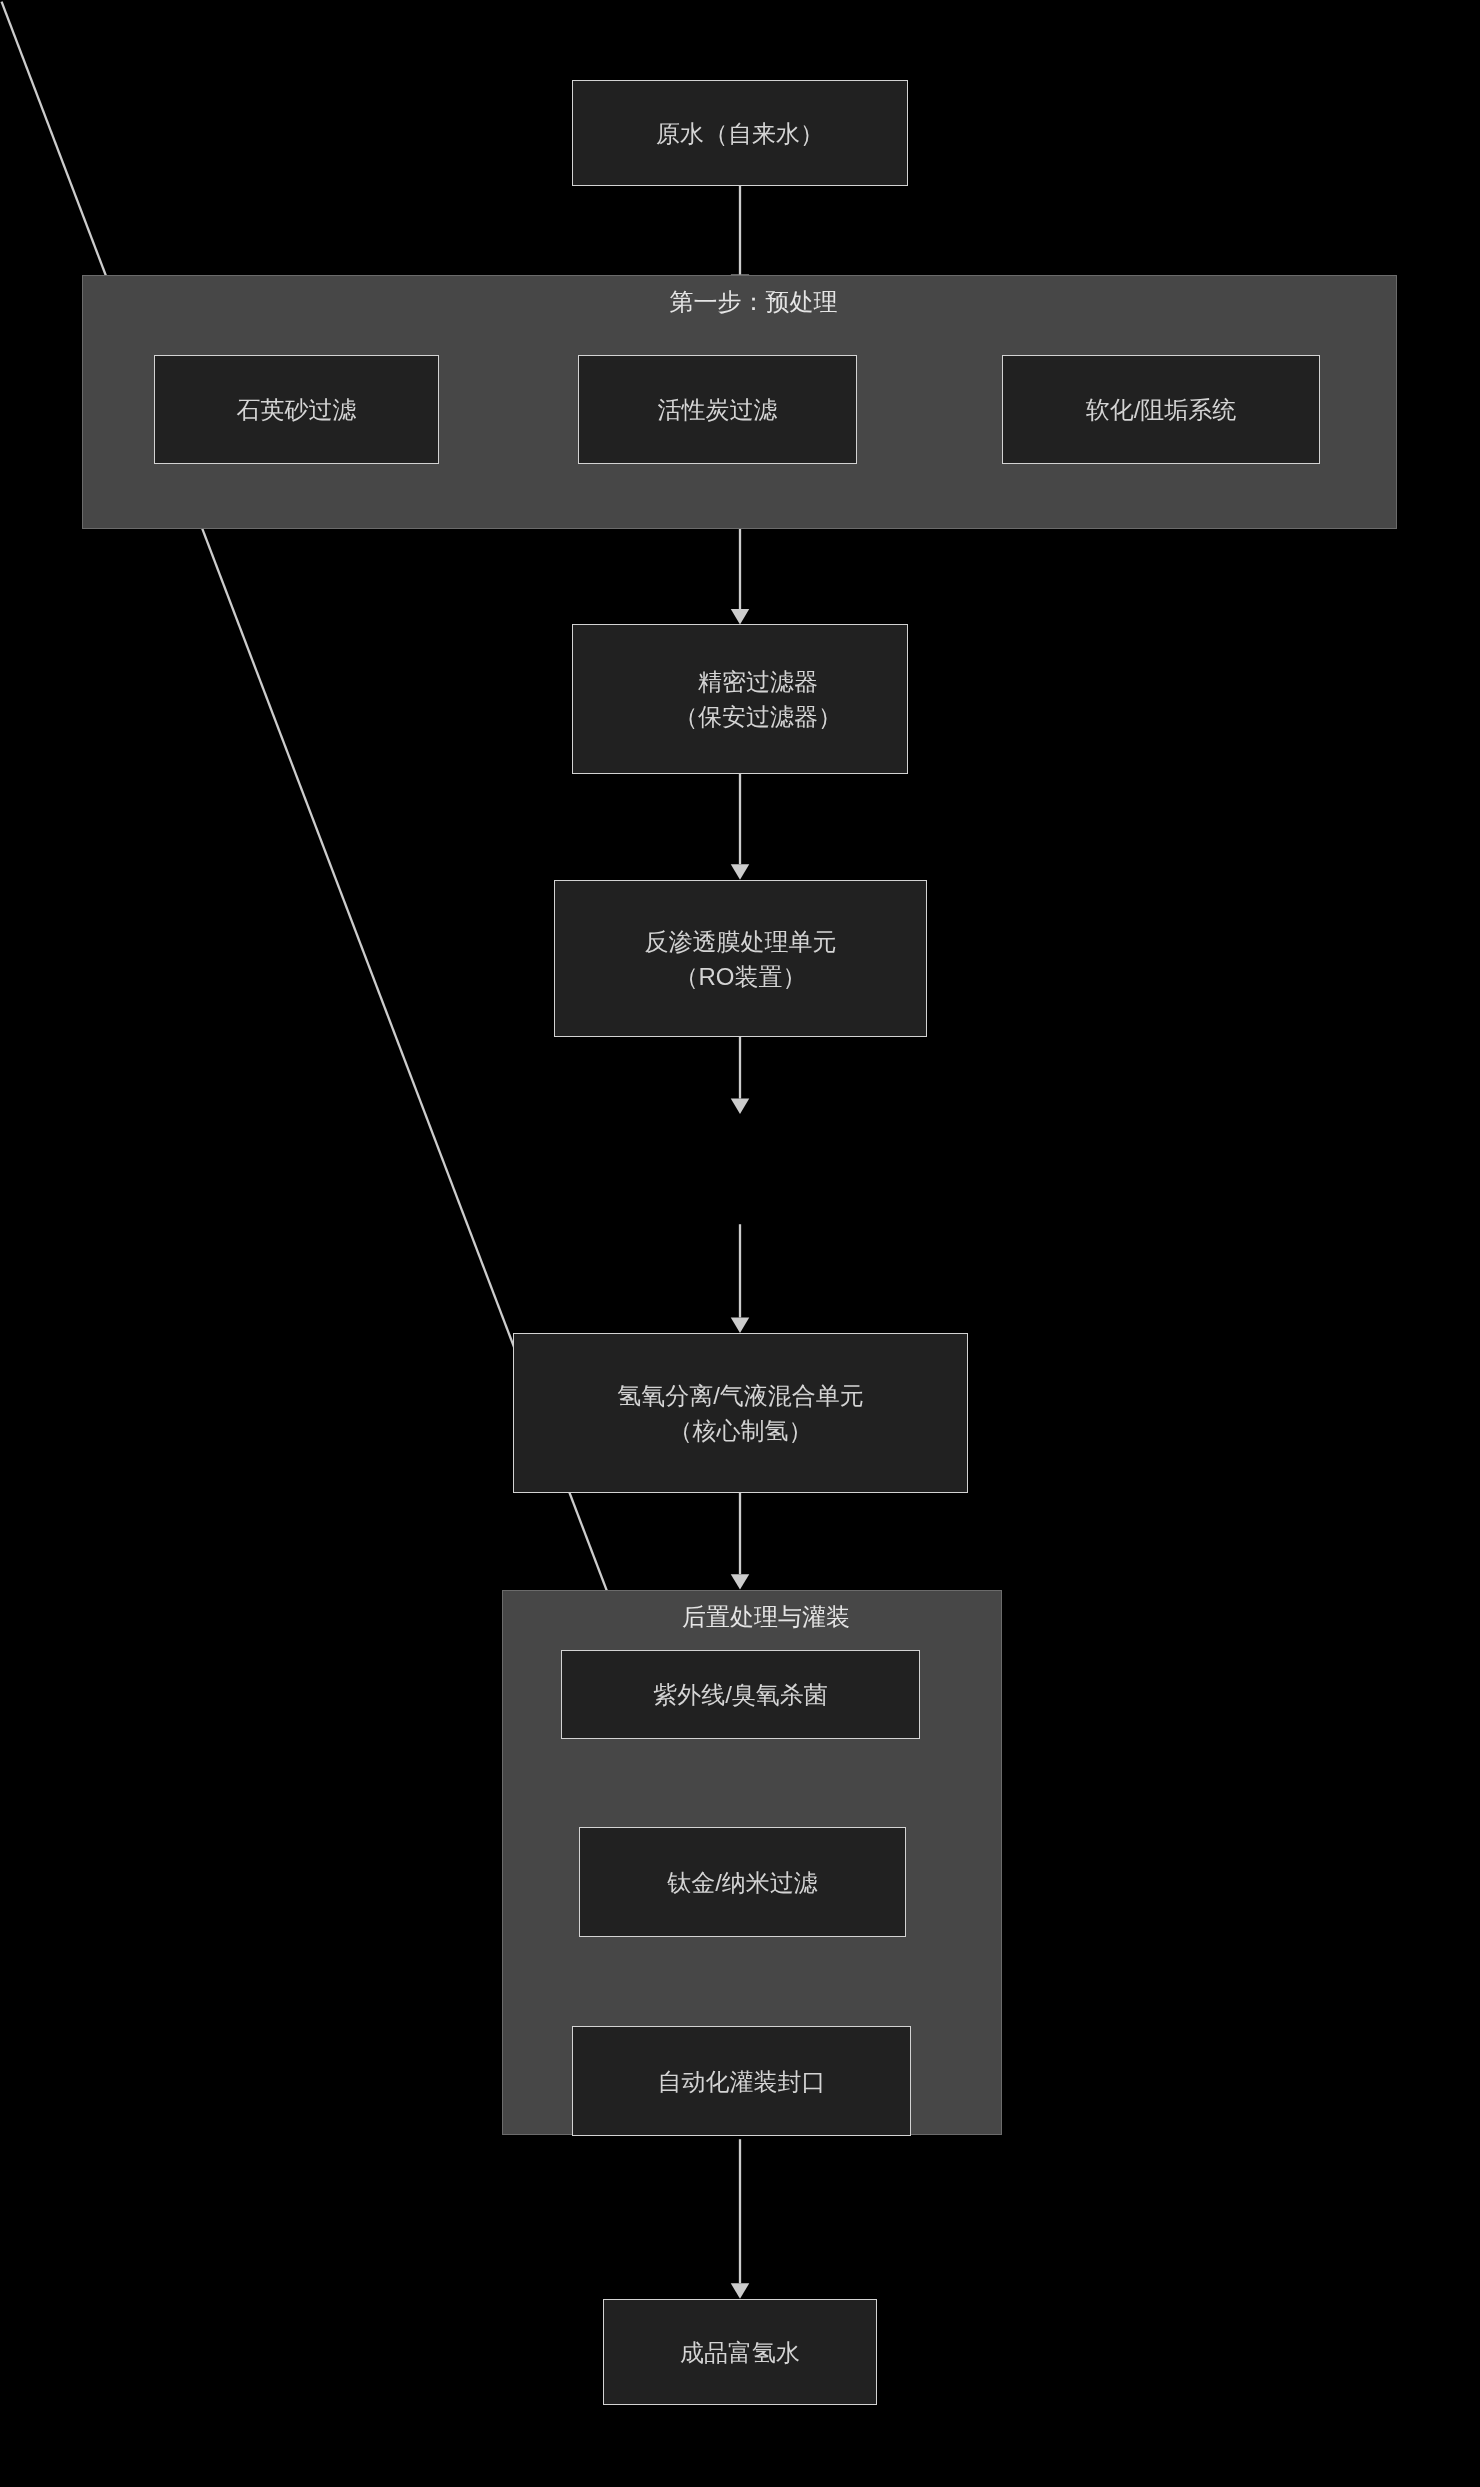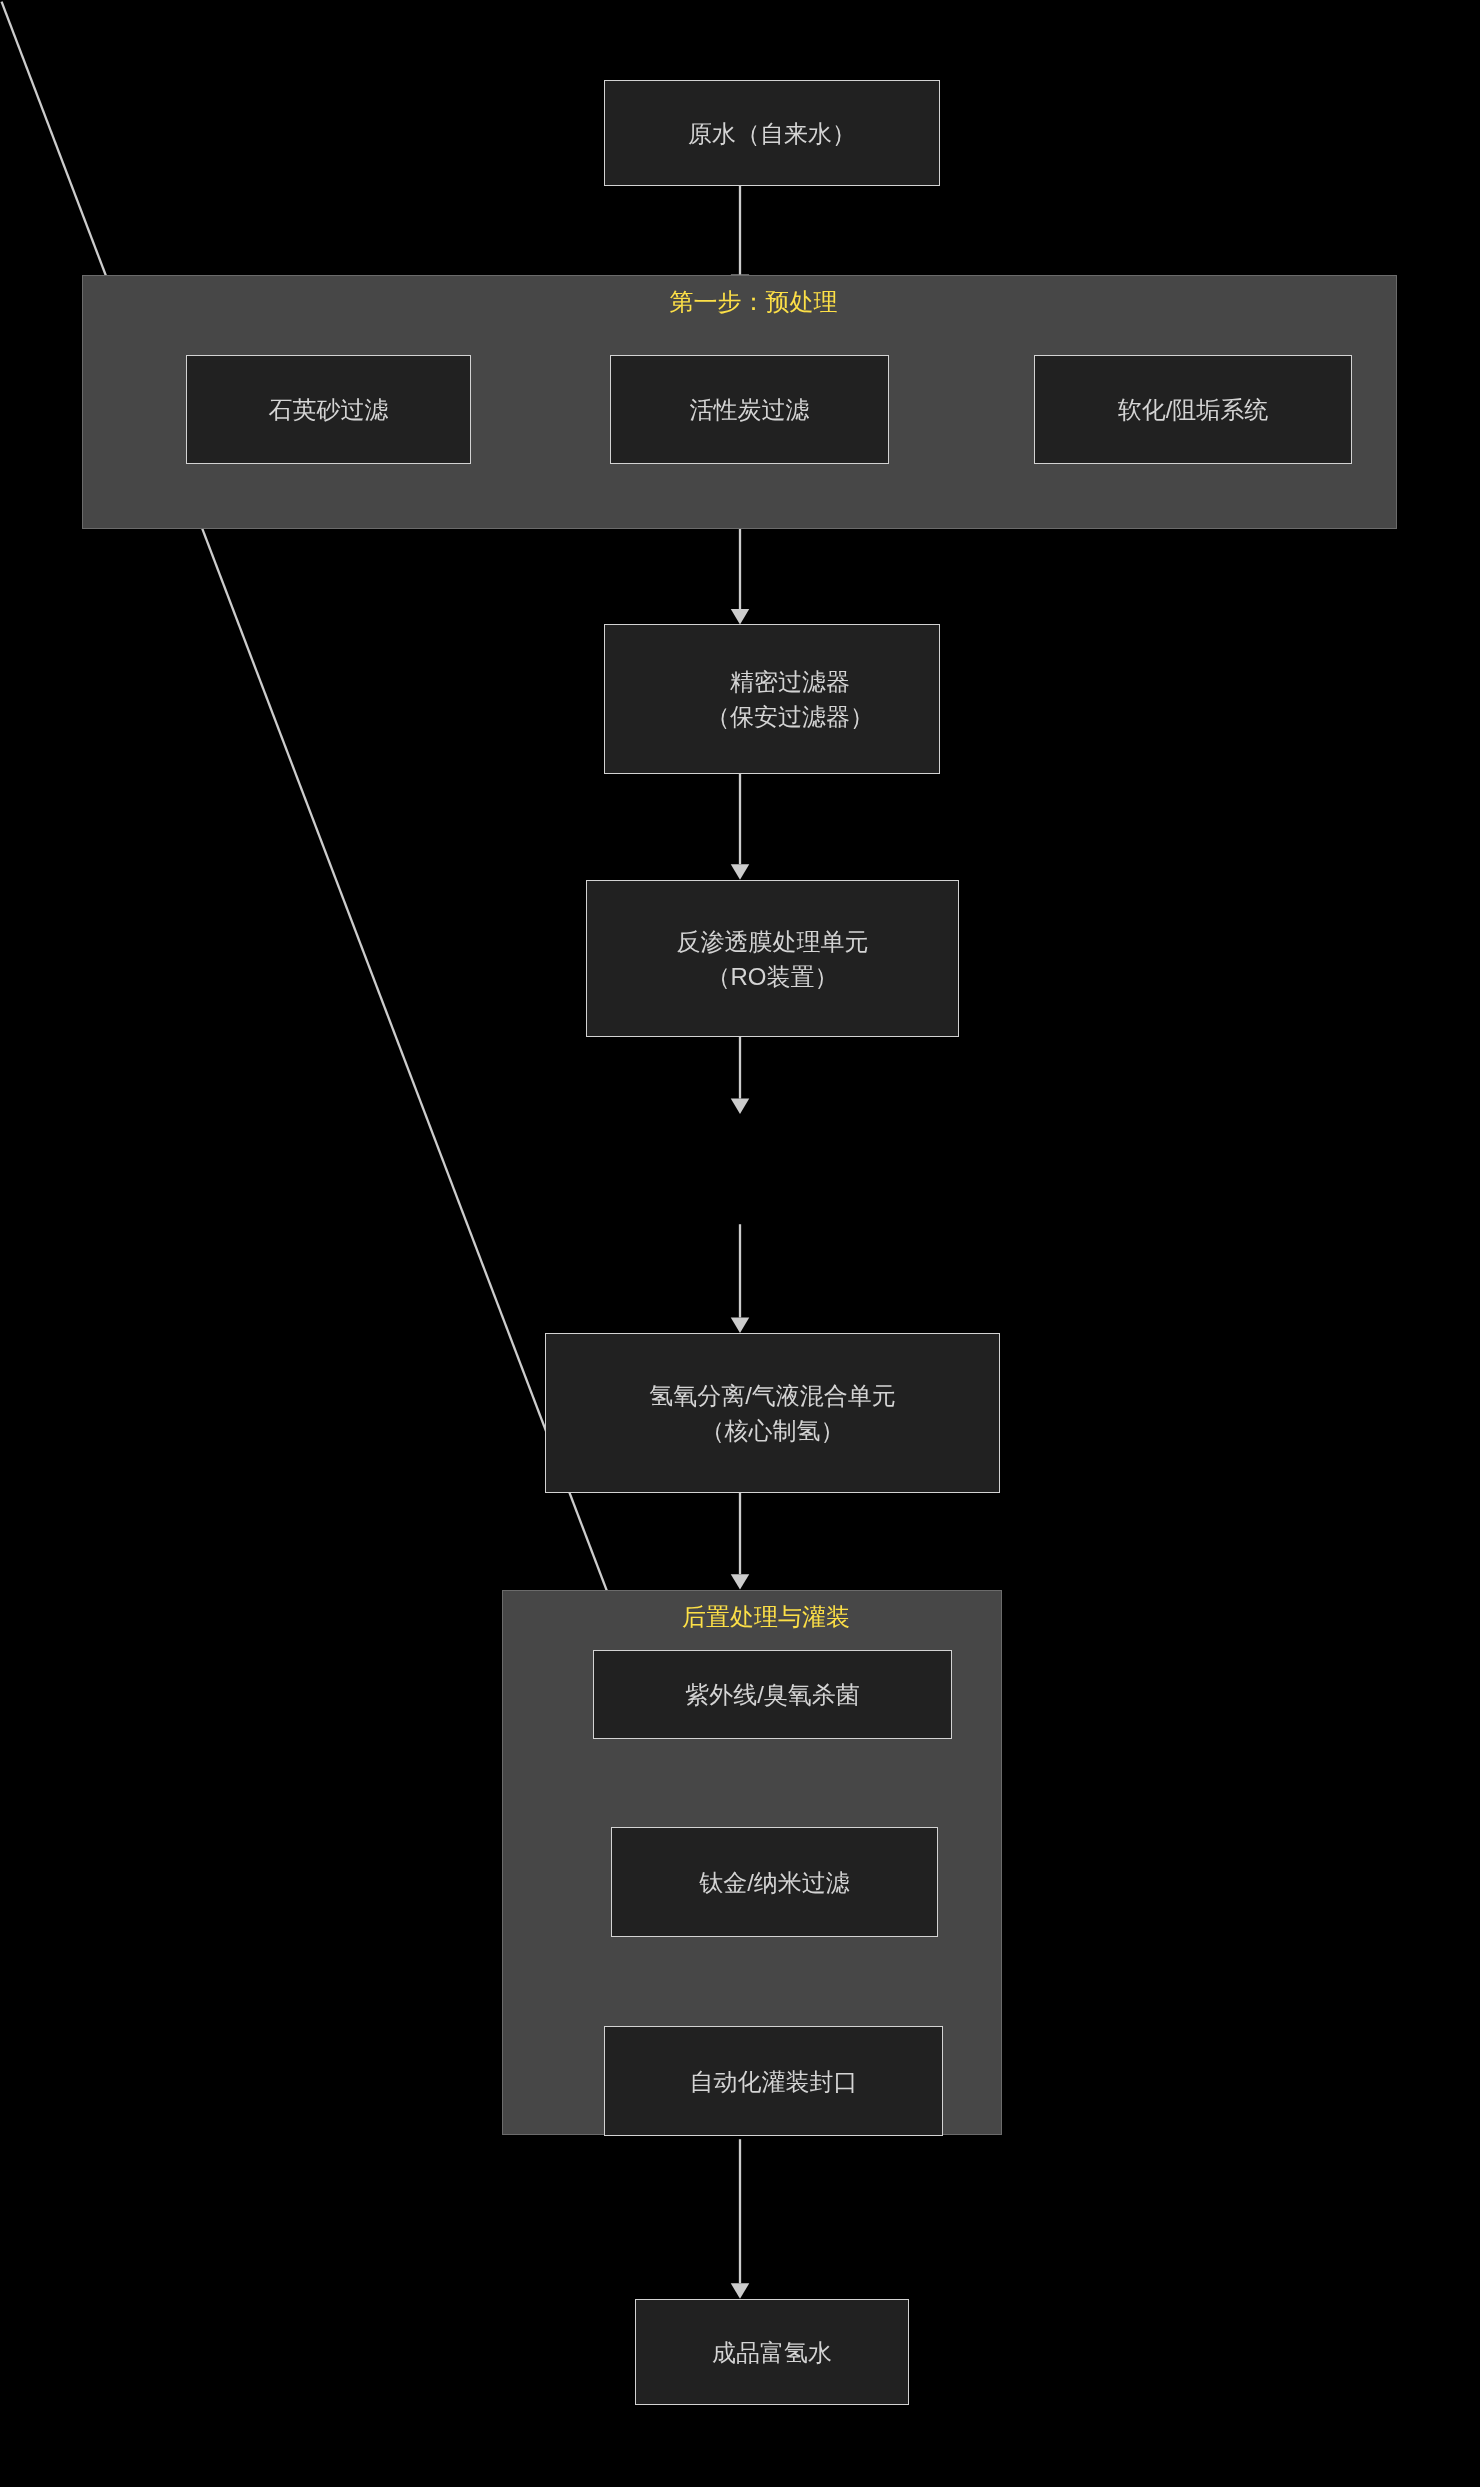--- a/index.html
+++ b/index.html
@@ -29,39 +29,38 @@
     background: #474747;
     border: 0.8px solid #6b6b6b;
     box-sizing: border-box;
   }
   .cluster-title {
     position: absolute;
     left: 0;
     right: 0;
     top: 10.8px;
     text-align: center;
-    color: #fde047;
+    color: #e5e5e5;
     font-size: 24px;
     line-height: 29px;
     white-space: nowrap;
     font-weight: 400;
     padding-left: 28px;
   }
 
   
   .node {
     position: absolute;
     background: #212121;
     border: 1.5px solid #d3d3d3;
     box-sizing: border-box;
     display: flex;
     align-items: center;
     justify-content: center;
     text-align: center;
-    margin-left: 32px;
   }
   .node-label {
     color: #d4d4d4;
     font-size: 24px;
     line-height: 35px;
     white-space: pre-line;
     padding: 0 7.7px;
   }
 
   

